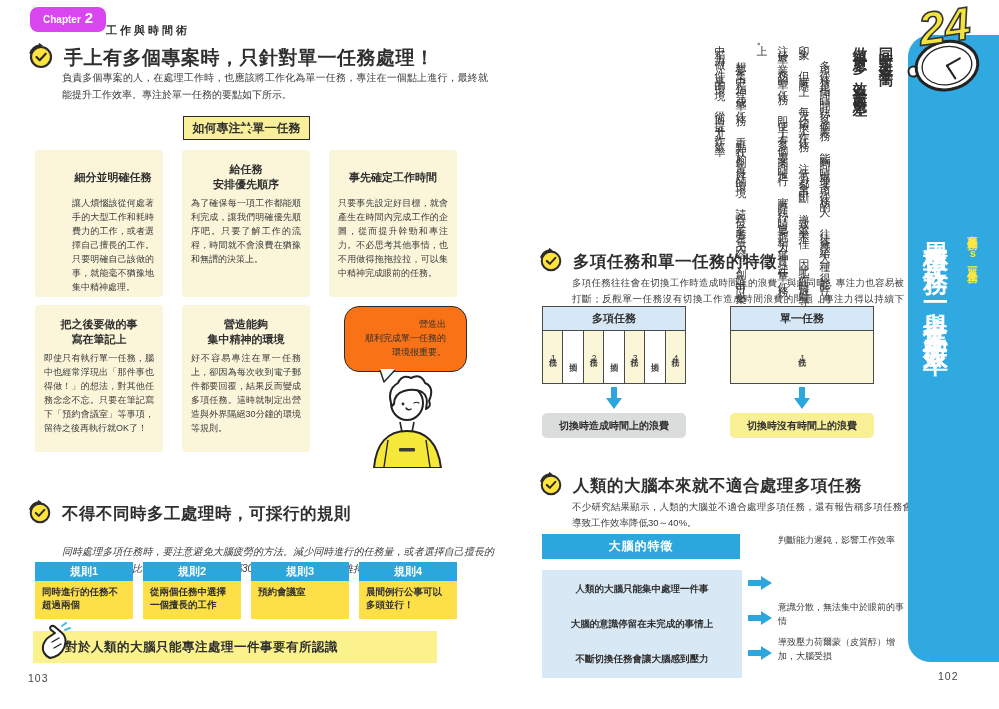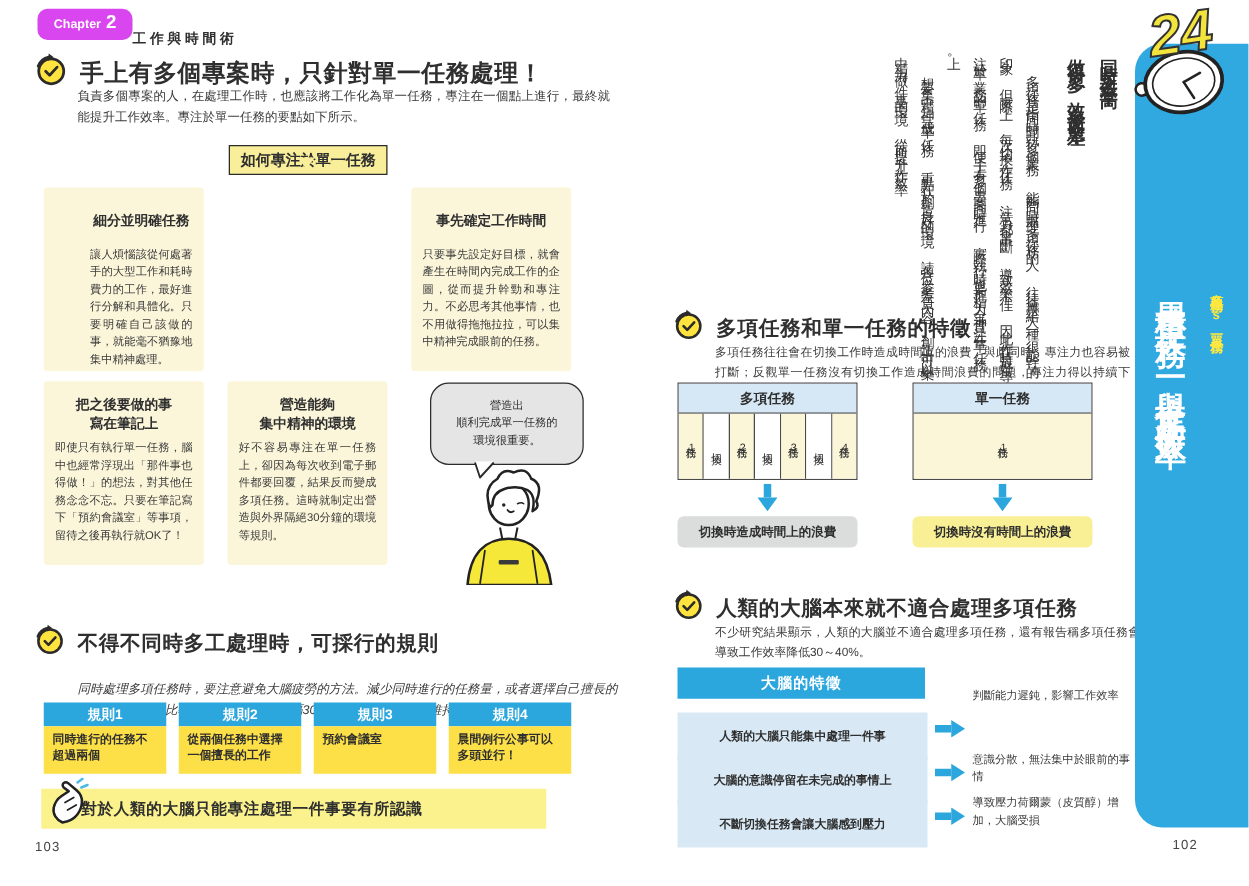--- a/index.html
+++ b/index.html
@@ -31,23 +31,23 @@
   .label-pointer-inner { left:238px; top:126px; width:0; height:0; z-index:3;
     border-left:7px solid transparent; border-right:7px solid transparent; border-top:9px solid #f9ef9b; }
 
   
   .card { width:128px; height:147px; background:#fbf6da; border-radius:3px; padding:12px 9px 8px; }
   .card-title { font-weight:bold; font-size:11px; text-align:center; line-height:1.35;
     min-height:30px; display:flex; align-items:center; justify-content:center; }
   .card-body { margin-top:5px; font-size:9px; line-height:1.55; text-align:justify; color:#3a3a3a; }
 
   
-  .bubble { left:344px; top:306px; width:123px; height:66px; background:#e5e5e5;
+  .bubble { left:344px; top:306px; width:123px; height:66px; background:#f97316;
     border:1.5px solid #2b2b2b; border-radius:15px; display:flex; align-items:center;
-    justify-content:center; text-align:center; font-size:9px; line-height:1.55; z-index:2; }
+    justify-content:center; text-align:right; font-size:9px; line-height:1.55; z-index:2; }
   .bubble-tail { left:378px; top:369px; z-index:3; }
 
   
   .rule { width:98px; }
   .rule-head { height:19px; background:#2ba7de; color:#fff; font-weight:bold; font-size:11px;
     display:flex; align-items:center; justify-content:center; }
   .rule-body { height:38px; background:#fde047; font-size:9.5px; font-weight:bold;
     padding:4px 7px; line-height:1.4; color:#2f2f2f; }
 
   .yellow-banner { left:33px; top:631px; width:404px; height:32px; background:#fbf28e;
@@ -118,21 +118,26 @@
     <span class="sec-title-lg">手上有多個專案時，只針對單一任務處理！</span>
   </div>
   <div class="abs sec-intro" style="left:62px; top:70px; width:426px;">負責多個專案的人，在處理工作時，也應該將工作化為單一任務，專注在一個點上進行，最終就能提升工作效率。專注於單一任務的要點如下所示。</div>
 
   <div class="abs label-box">如何專注於單一任務</div>
   <div class="abs label-pointer-outer"></div>
   <div class="abs label-pointer-inner"></div>
 
   <div class="abs card" style="left:35px; top:150px;padding-left:37px;">
     <div class="card-title preline">細分並明確任務</div>
-    <div class="card-body">讓人煩惱該從何處著手的大型工作和耗時費力的工作，最好進行分解和具體化。只要明確自己該做的事，就能毫不猶豫地集中精神處理。</div>
+    <div class="card-body">讓人煩惱該從何處著手的大型工作和耗時費力的工作，或者選擇自己擅長的工作。只要明確自己該做的事，就能毫不猶豫地集中精神處理。</div>
+  </div>
+  <div class="abs card" style="left:182px; top:150px;">
+    <div class="card-title preline">給任務
+安排優先順序</div>
+    <div class="card-body">為了確保每一項工作都能順利完成，讓我們明確優先順序吧。只要了解工作的流程，時間就不會浪費在猶豫和無謂的決策上。</div>
   </div>
   <div class="abs card" style="left:329px; top:150px;">
     <div class="card-title preline">事先確定工作時間</div>
     <div class="card-body">只要事先設定好目標，就會產生在時間內完成工作的企圖，從而提升幹勁和專注力。不必思考其他事情，也不用做得拖拖拉拉，可以集中精神完成眼前的任務。</div>
   </div>
 
   <div class="abs card" style="left:35px; top:305px;">
     <div class="card-title preline">把之後要做的事
 寫在筆記上</div>
     <div class="card-body">即使只有執行單一任務，腦中也經常浮現出「那件事也得做！」的想法，對其他任務念念不忘。只要在筆記寫下「預約會議室」等事項，留待之後再執行就OK了！</div>
@@ -297,21 +302,21 @@
 
   <div class="abs brain-head">大腦的特徵</div>
 
   <div class="abs brain-row" style="top:570px;">人類的大腦只能集中處理一件事</div>
   <div class="abs" style="left:748px; top:576px;">
     <svg width="24" height="14" viewBox="0 0 24 14">
         <rect x="0" y="4" width="13" height="6" fill="#2ba7de"></rect>
         <polygon points="13,0 13,14 24,7" fill="#2ba7de"></polygon>
       </svg>
   </div>
-  <div class="abs effect-text" style="top:550px;">判斷能力遲鈍，影響工作效率</div>
+  <div class="abs effect-text" style="top:534px;">判斷能力遲鈍，影響工作效率</div>
 
   <div class="abs brain-row" style="top:605px;">大腦的意識停留在未完成的事情上</div>
   <div class="abs" style="left:748px; top:611px;">
     <svg width="24" height="14" viewBox="0 0 24 14">
         <rect x="0" y="4" width="13" height="6" fill="#2ba7de"></rect>
         <polygon points="13,0 13,14 24,7" fill="#2ba7de"></polygon>
       </svg>
   </div>
   <div class="abs effect-text" style="top:601px;">意識分散，無法集中於眼前的事情</div>
 

